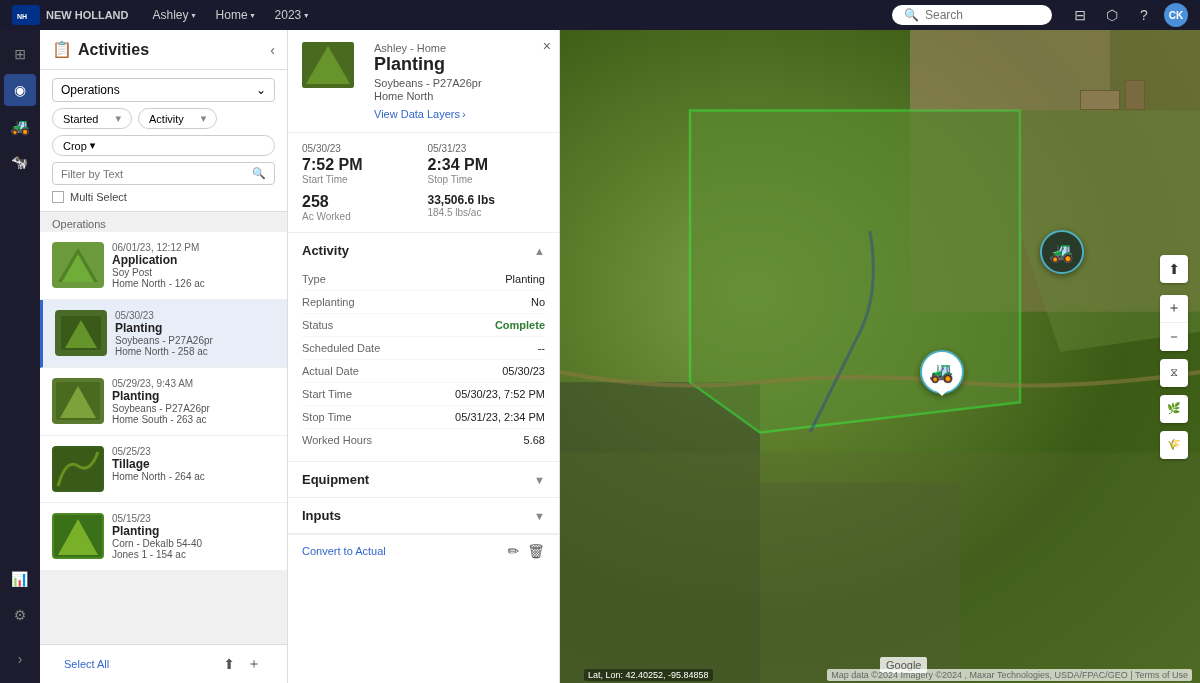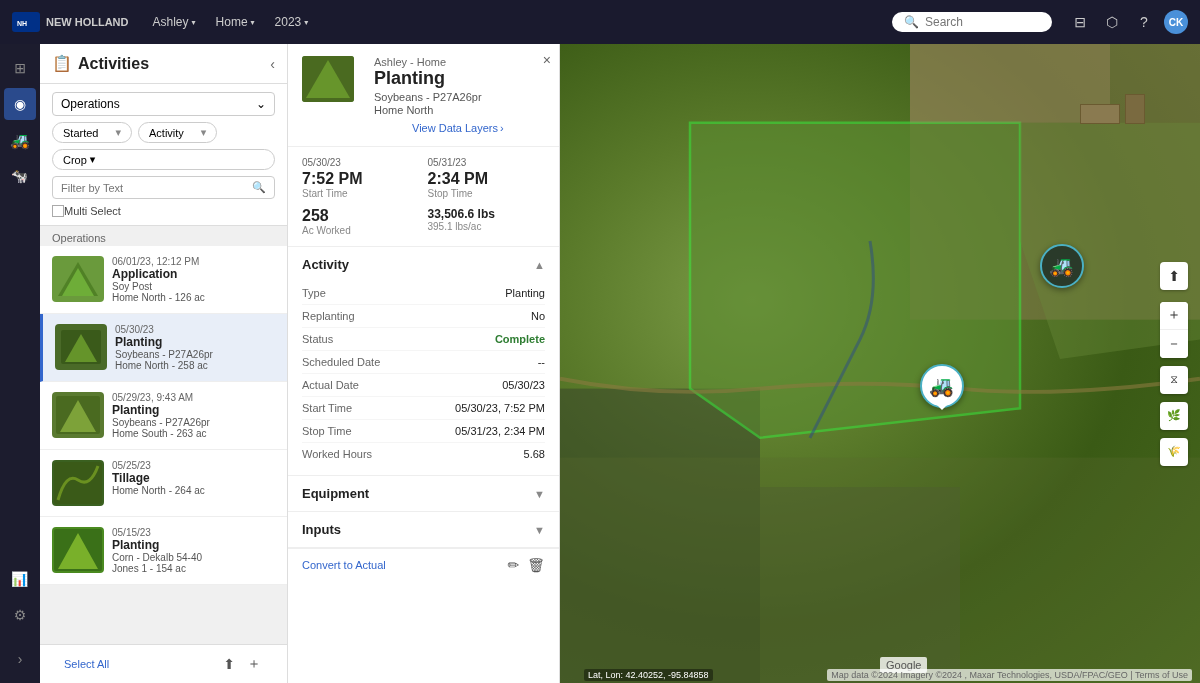--- a/index.html
+++ b/index.html
@@ -1,20 +1,20 @@
 <!DOCTYPE html>
 <html><head>
   <meta charset="utf-8">
   <style>
     * { box-sizing: border-box; margin: 0; padding: 0; }
     body { font-family: -apple-system, BlinkMacSystemFont, 'Segoe UI', sans-serif; width: 1200px; height: 683px; overflow: hidden; display: flex; flex-direction: column; }
 
     
     .top-nav {
-      height: 44px;
+      height: 30px;
       background: #1a1a2e;
       display: flex;
       align-items: center;
       padding: 11px 12px;
       gap: 16px;
       flex-shrink: 0;
     }
     .nav-logo {
       display: flex; align-items: center; gap: 6px;
     }
@@ -118,21 +118,21 @@
       display: flex; align-items: center; gap: 3px;
     }
     .text-filter {
       display: flex; align-items: center;
       border: 1px solid #ccc; border-radius: 4px; background: white;
       padding: 4px 8px; gap: 6px;
     }
     .text-filter input {
       border: none; outline: none; font-size: 11px; flex: 1; background: transparent;
     }
-    .multi-select-row { display: flex; align-items: flex-start; font-size: 11px; color: #444; }
+    .multi-select-row { display: flex; align-items: flex-start; gap: 6px; font-size: 11px; color: #444; }
     .checkbox { width: 12px; height: 12px; border: 1px solid #aaa; display: inline-block; }
 
     .operations-label { font-size: 11px; color: #666; padding: 6px 12px 2px; }
 
     
     .activity-list { flex: 1; overflow-y: auto; }
     .activity-item {
       display: flex; gap: 8px; padding: 10px 12px;
       background: white; border-bottom: 1px solid #eee;
       cursor: pointer;
@@ -170,21 +170,21 @@
     .detail-header {
       padding: 12px 14px;
       border-bottom: 1px solid #eee;
       position: relative;
     }
     .detail-close { position: absolute; top: 8px; right: 8px; background: none; border: none; cursor: pointer; font-size: 14px; color: #666; }
     .detail-breadcrumb { font-size: 11px; color: #666; }
     .detail-title { font-size: 18px; font-weight: 700; color: #222; margin-bottom: 2px; }
     .detail-subtitle { font-size: 11px; color: #555; margin-bottom: 1px; }
     .detail-location { font-size: 11px; color: #555; margin-bottom: 6px; }
-    .view-data-layers { font-size: 11px; color: #3366cc; cursor: pointer; display: flex; align-items: center; gap: 2px; margin-left: 38px; }
+    .view-data-layers { font-size: 11px; color: #3366cc; cursor: pointer; display: flex; align-items: center; gap: 2px; }
     .detail-thumb {
       width: 52px; height: 46px; float: left; margin-right: 10px;
       background: #5a8a3c; border-radius: 3px; display: flex; align-items: center; justify-content: center;
     }
 
     .detail-stats {
       display: grid; grid-template-columns: 1fr 1fr; padding: 10px 14px;
       border-bottom: 1px solid #eee; gap: 8px;
     }
     .stat-box { display: flex; flex-direction: column; }
@@ -490,21 +490,21 @@
         <div style="font-size:10px;color:#666;margin-bottom:2px;">05/31/23</div>
         <div class="stat-value">2:34 PM</div>
         <div class="stat-label">Stop Time</div>
       </div>
       <div class="stat-box">
         <div class="stat-value">258</div>
         <div class="stat-label">Ac Worked</div>
       </div>
       <div class="stat-box">
         <div class="stat-value" style="font-size:12px;">33,506.6 lbs</div>
-        <div class="stat-label">395.1 lbs/ac</div>
+        <div class="stat-label">184.5 lbs/ac</div>
       </div>
     </div>
 
     <div class="detail-section">
       <div class="section-header">
         <span class="section-title">Activity</span>
         <span class="section-chevron">▲</span>
       </div>
       <div class="section-content">
         <div class="detail-row">

